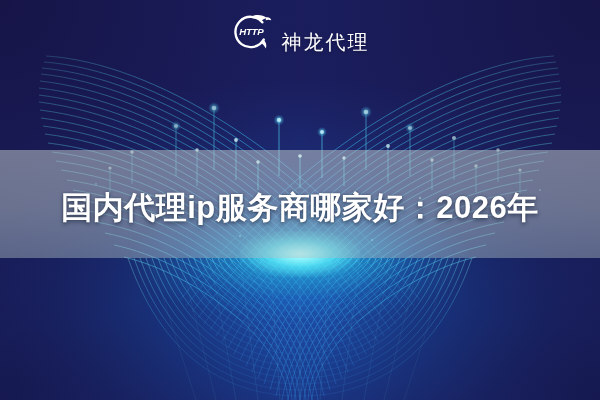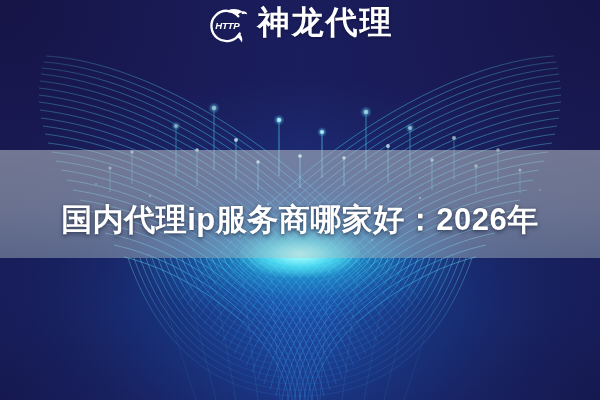--- a/index.html
+++ b/index.html
@@ -49,37 +49,37 @@
     position:absolute; left:0; top:150px;
     width:600px; height:108px;
     background:linear-gradient(180deg, rgba(196,205,205,.52) 0%, rgba(186,198,199,.50) 55%, rgba(176,192,196,.44) 100%);
     pointer-events:none;
   }
 
   
   .logo {
     position:absolute; left:0; top:6px;
     width:600px; height:46px;
-    display:flex; align-items:flex-start; justify-content:center; gap:9px;
+    display:flex; align-items:flex-end; justify-content:center; gap:9px;
     z-index:6;
   }
   .logo-mark { width:42px; height:40px; display:block; flex:0 0 auto; }
   .logo-text {
     color:#ffffff;
-    font-size:32px;
-    font-weight:bold;
+    font-size:20px;
+    font-weight:normal;
     letter-spacing:2px;
     line-height:1;
     white-space:nowrap;
     text-shadow:0 1px 3px rgba(0,0,0,.35);
   }
 
   
   .headline {
-    position:absolute; left:0; top:168px;
+    position:absolute; left:0; top:156px;
     width:600px; height:104px;
     z-index:7;
     display:flex; flex-direction:column;
     align-items:center; justify-content:center;
     gap:2px;
   }
   .headline .line {
     color:#ffffff;
     font-size:31px;
     font-weight:bold;

